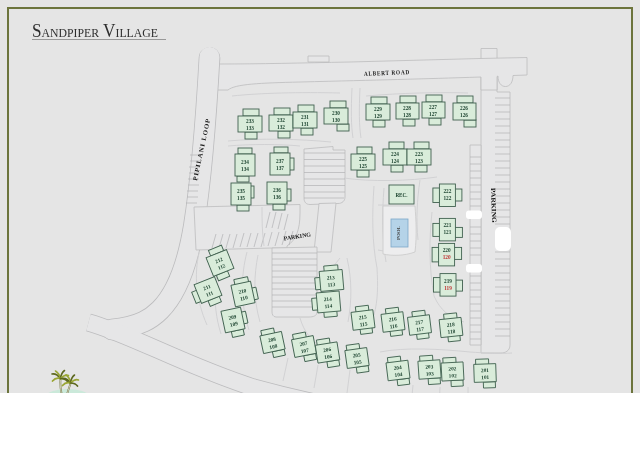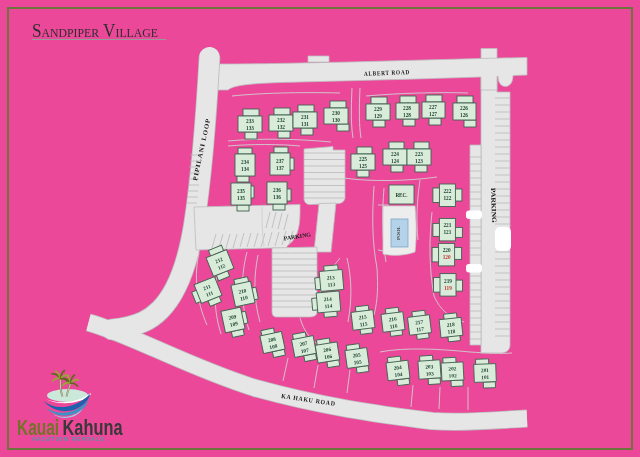--- a/index.html
+++ b/index.html
@@ -1,16 +1,16 @@
 <!DOCTYPE html>
 <html><head>
 <meta charset="utf-8">
 <style>
 html,body{margin:0;padding:0;background:#fff;}
-#page{position:relative;width:640px;height:457px;background:#ec4899;overflow:hidden;
+#page{position:relative;width:640px;height:393px;background:#e5e5e5;overflow:hidden;
 font-family:"Liberation Serif",serif;}
 svg{position:absolute;left:0;top:0;}
 </style>
 </head>
 <body>
 <div id="page">
 <svg width="640" height="457" viewBox="0 0 640 457">
 <defs>
 <style>
 .road{fill:#e6e6e7;stroke:#bcbcbe;stroke-width:0.8;}

